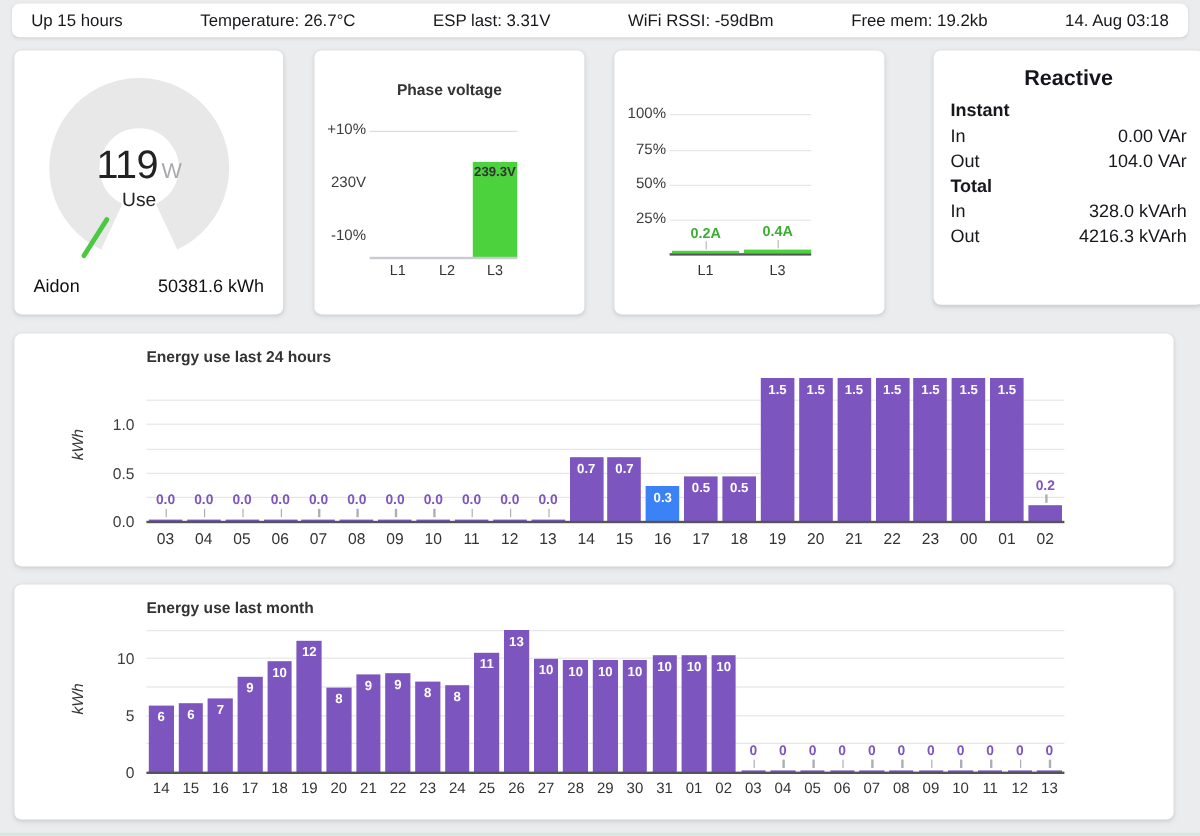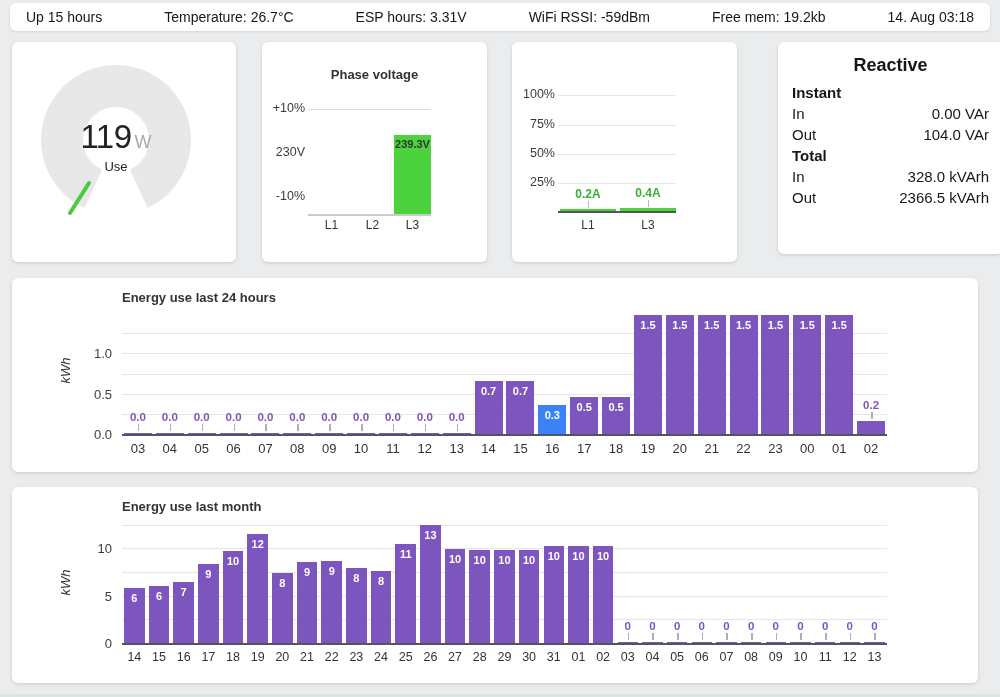--- a/index.html
+++ b/index.html
@@ -21,21 +21,21 @@
   .card-curr    { left:512px; top:42px; width:225px; height:220px; }
   .card-react   { left:762px; top:42px; width:225px; height:212px;margin-left:16px; }
   .card-24h     { left:12px;  top:278px; width:966px; height:194px; }
   .card-month   { left:12px;  top:487px; width:966px; height:196px; }
 
   
   .gauge-box { position:relative; width:224px; height:178px; }
   .gauge-center { position:absolute; left:0; top:76px; width:208px; text-align:center; }
   .gauge-val  { font-size:33px; color:#222; letter-spacing:-.5px; }
   .gauge-unit { font-size:18px; color:#a9a9ad; margin-left:3px; }
-  .gauge-sub  { font-size:13px; color:#222; margin-top:3px; }
+  .gauge-sub  { font-size:16px; color:#222; margin-top:3px; }
   .gauge-foot { display:flex; justify-content:space-between; padding:10px 16px 0 16px;
                 font-size:15px; color:#111; }
 
   
   .mini-title { position:absolute; top:25px; left:0; width:100%; text-align:center;
                 font-size:13px; font-weight:bold; color:#333; }
   .ytick { position:absolute; font-size:12.5px; color:#3c3c3c; text-align:right; width:43px; }
   .gridline { position:absolute; height:1px; background:#e6e6e6; }
   .mini-xlab { position:absolute; font-size:12px; color:#333; text-align:center; }
 
@@ -76,39 +76,43 @@
   .bigtick { position:absolute; font-size:13px; color:#3c3c3c; text-align:right; width:38px; right:0; }
 
   .footer-strip { position:absolute; left:0; bottom:0; width:1000px; height:3px; background:#d9e6e1; }
 </style>
 </head>
 <body>
 
 <div class="topbar">
   <span>Up 15 hours</span>
   <span>Temperature: 26.7°C</span>
-  <span>ESP hours: 3.31V</span>
+  <span>ESP last: 3.31V</span>
   <span>WiFi RSSI: -59dBm</span>
   <span>Free mem: 19.2kb</span>
   <span>14. Aug 03:18</span>
 </div>
 
 <div class="card card-gauge">
   <div class="gauge-box">
     <svg width="224" height="178" viewBox="0 0 224 178">
       <path d="M 81.2 146.9 A 54 54 0 1 1 126.8 146.9" fill="none" stroke="#e8e8e8" stroke-width="42"></path>
       <line x1="77" y1="141" x2="58" y2="171" stroke="#4cc940" stroke-width="4" stroke-linecap="round"></line>
     </svg>
     <div class="gauge-center">
       <div>
         <span class="gauge-val">119</span><span class="gauge-unit">W</span>
       </div>
       <div class="gauge-sub">Use</div>
     </div>
   </div>
+  <div class="gauge-foot">
+    <span>Aidon</span>
+    <span>50381.6 kWh</span>
+  </div>
 </div>
 
 <div class="card card-volt">
   <div class="mini-title">Phase voltage</div>
   <div id="volt-ticks">
       <div class="ytick" style="left:0; top:59px">+10%</div>
       <div class="ytick" style="left:0; top:103px">230V</div>
       <div class="ytick" style="left:0; top:147px">-10%</div>
     </div>
   <div class="gridline" style="left:46px; top:67px; width:123px; background:#dcdcdc"></div>
@@ -163,21 +167,21 @@
       <span>Out</span>
       <span>104.0 VAr</span>
     </div>
     <div class="react-head">Total</div>
     <div class="react-row">
       <span>In</span>
       <span>328.0 kVArh</span>
     </div>
     <div class="react-row">
       <span>Out</span>
-      <span>2366.5 kVArh</span>
+      <span>4216.3 kVArh</span>
     </div>
   </div>
 </div>
 
 <div class="card card-24h">
   <div class="big-title">Energy use last 24 hours</div>
   <div class="ylab" style="top:85px">kWh</div>
   <div class="plot" id="plot-24h" style="top:32px; width:765px; height:125px">
       <div class="gridline" style="width:765px; bottom:20.2px; left:0"></div>
       <div class="gridline" style="width:765px; bottom:40.3px; left:0"></div>

